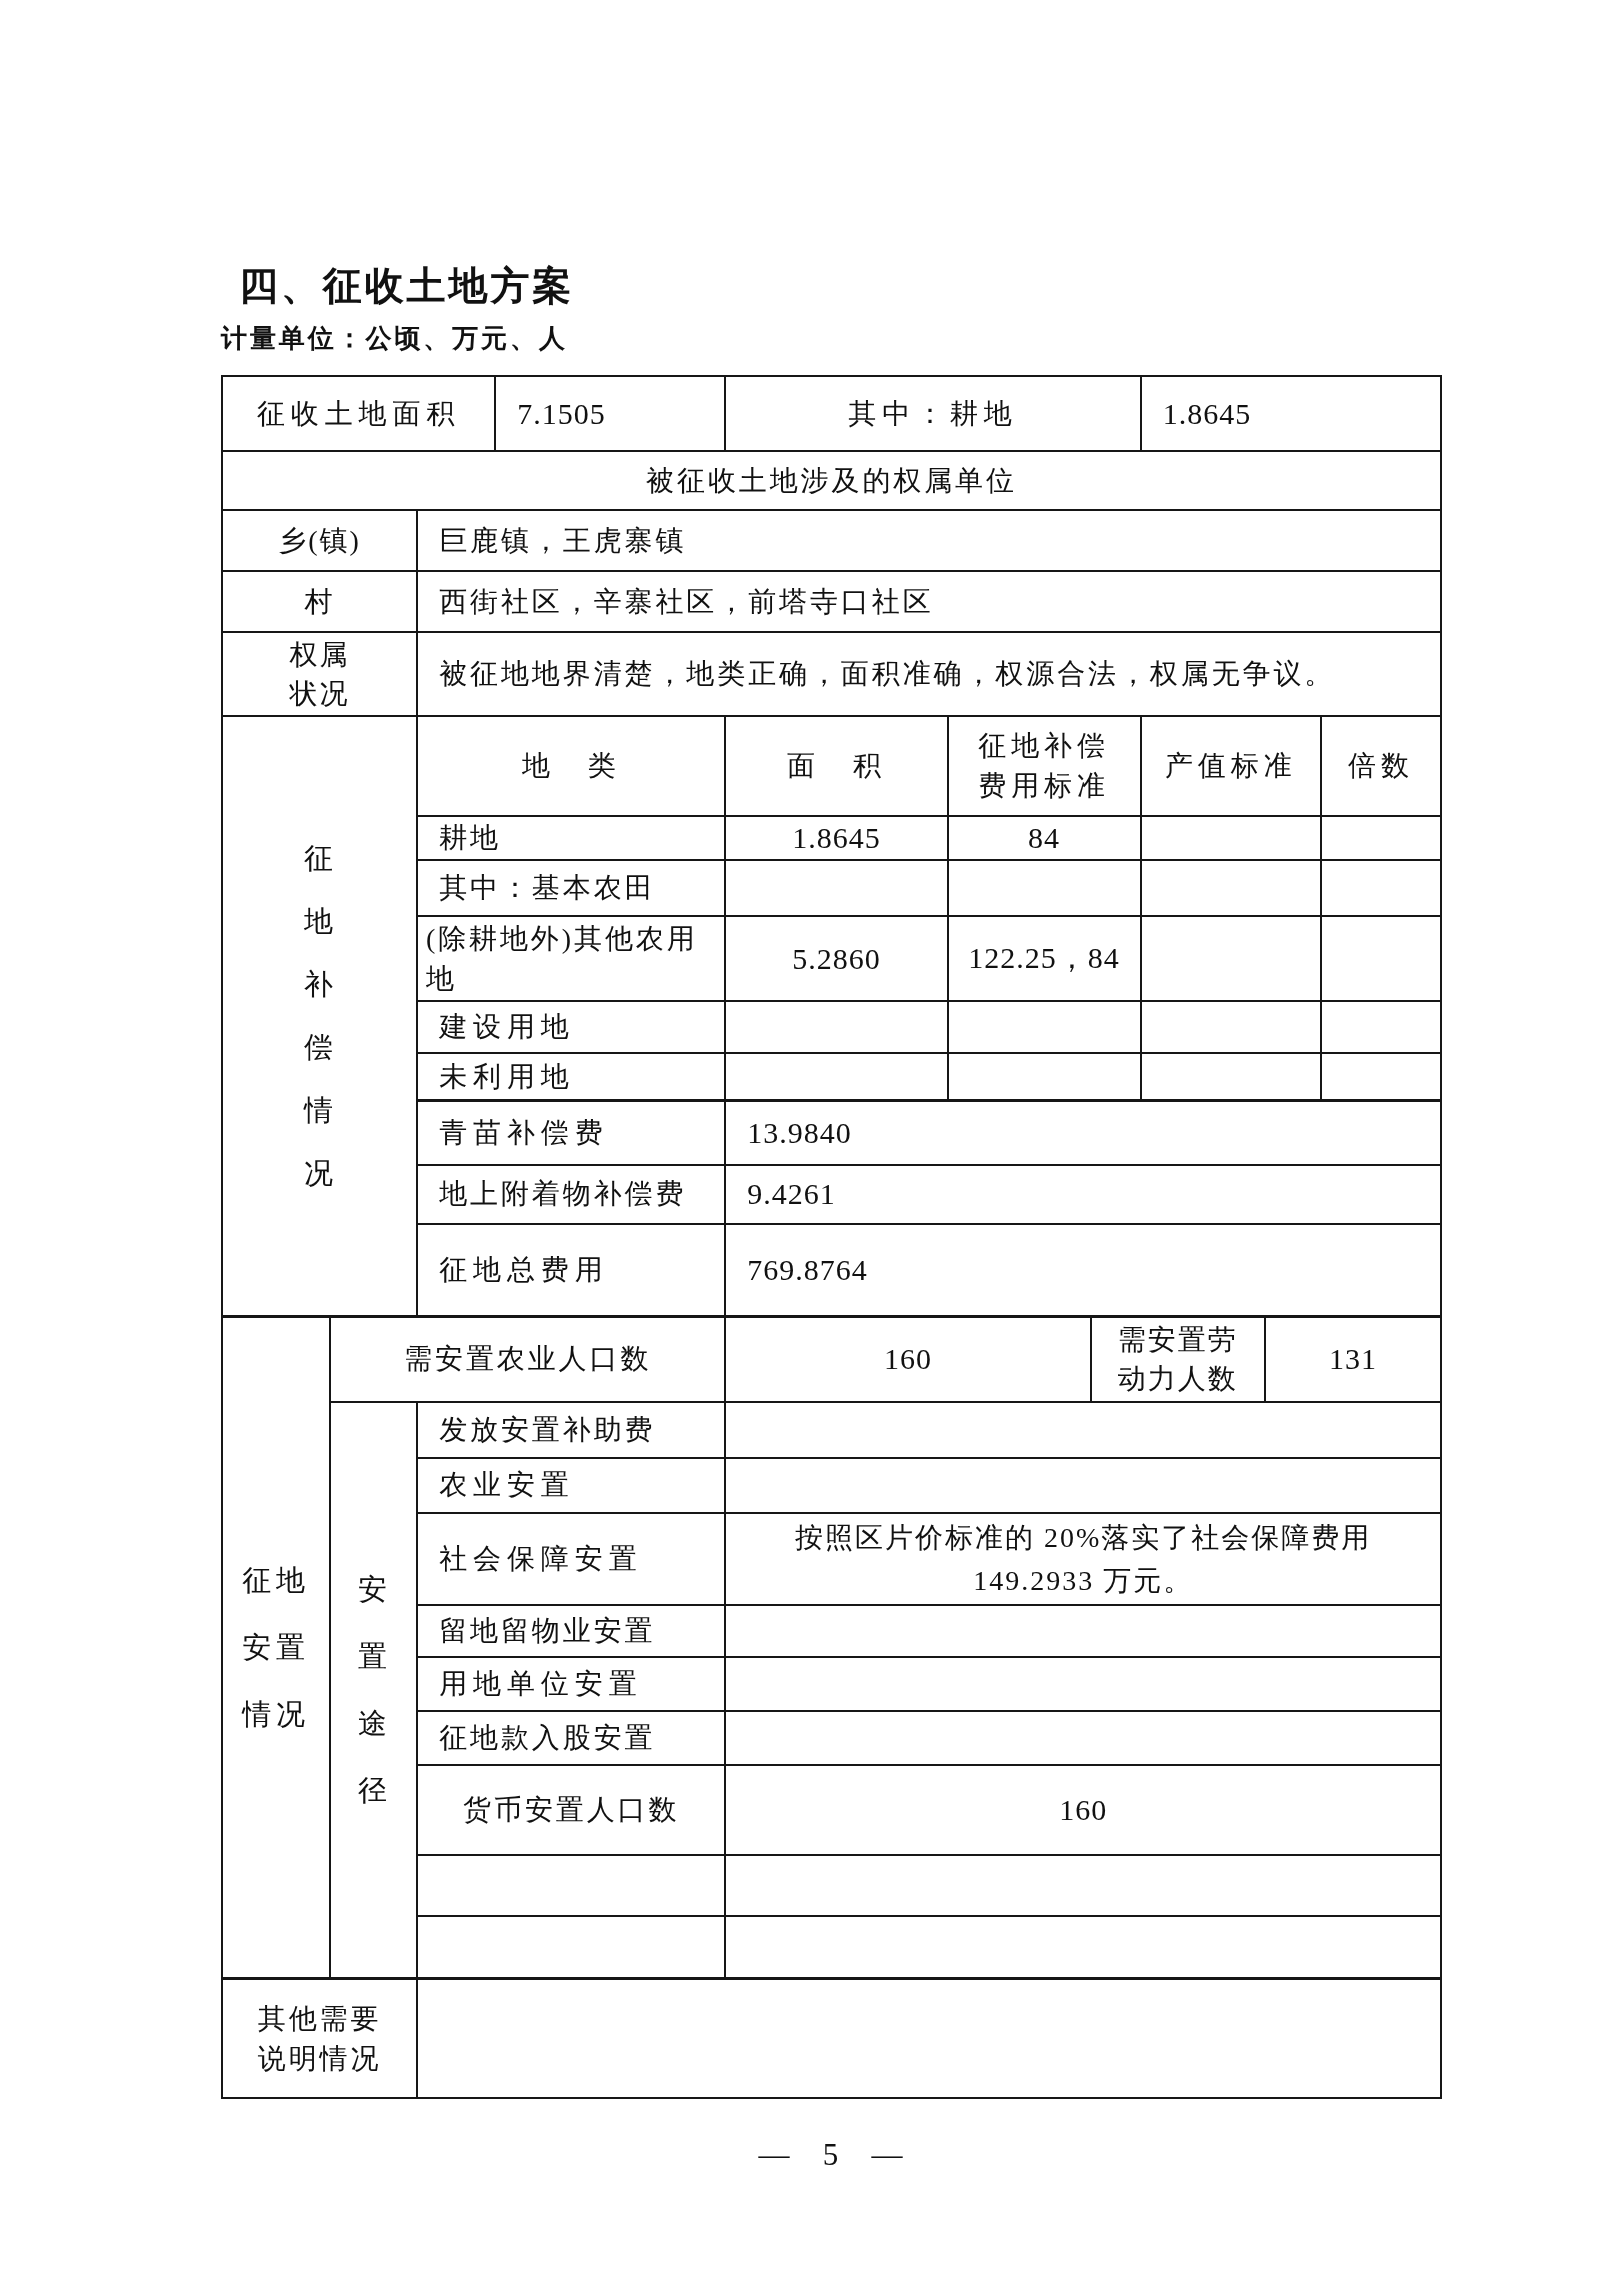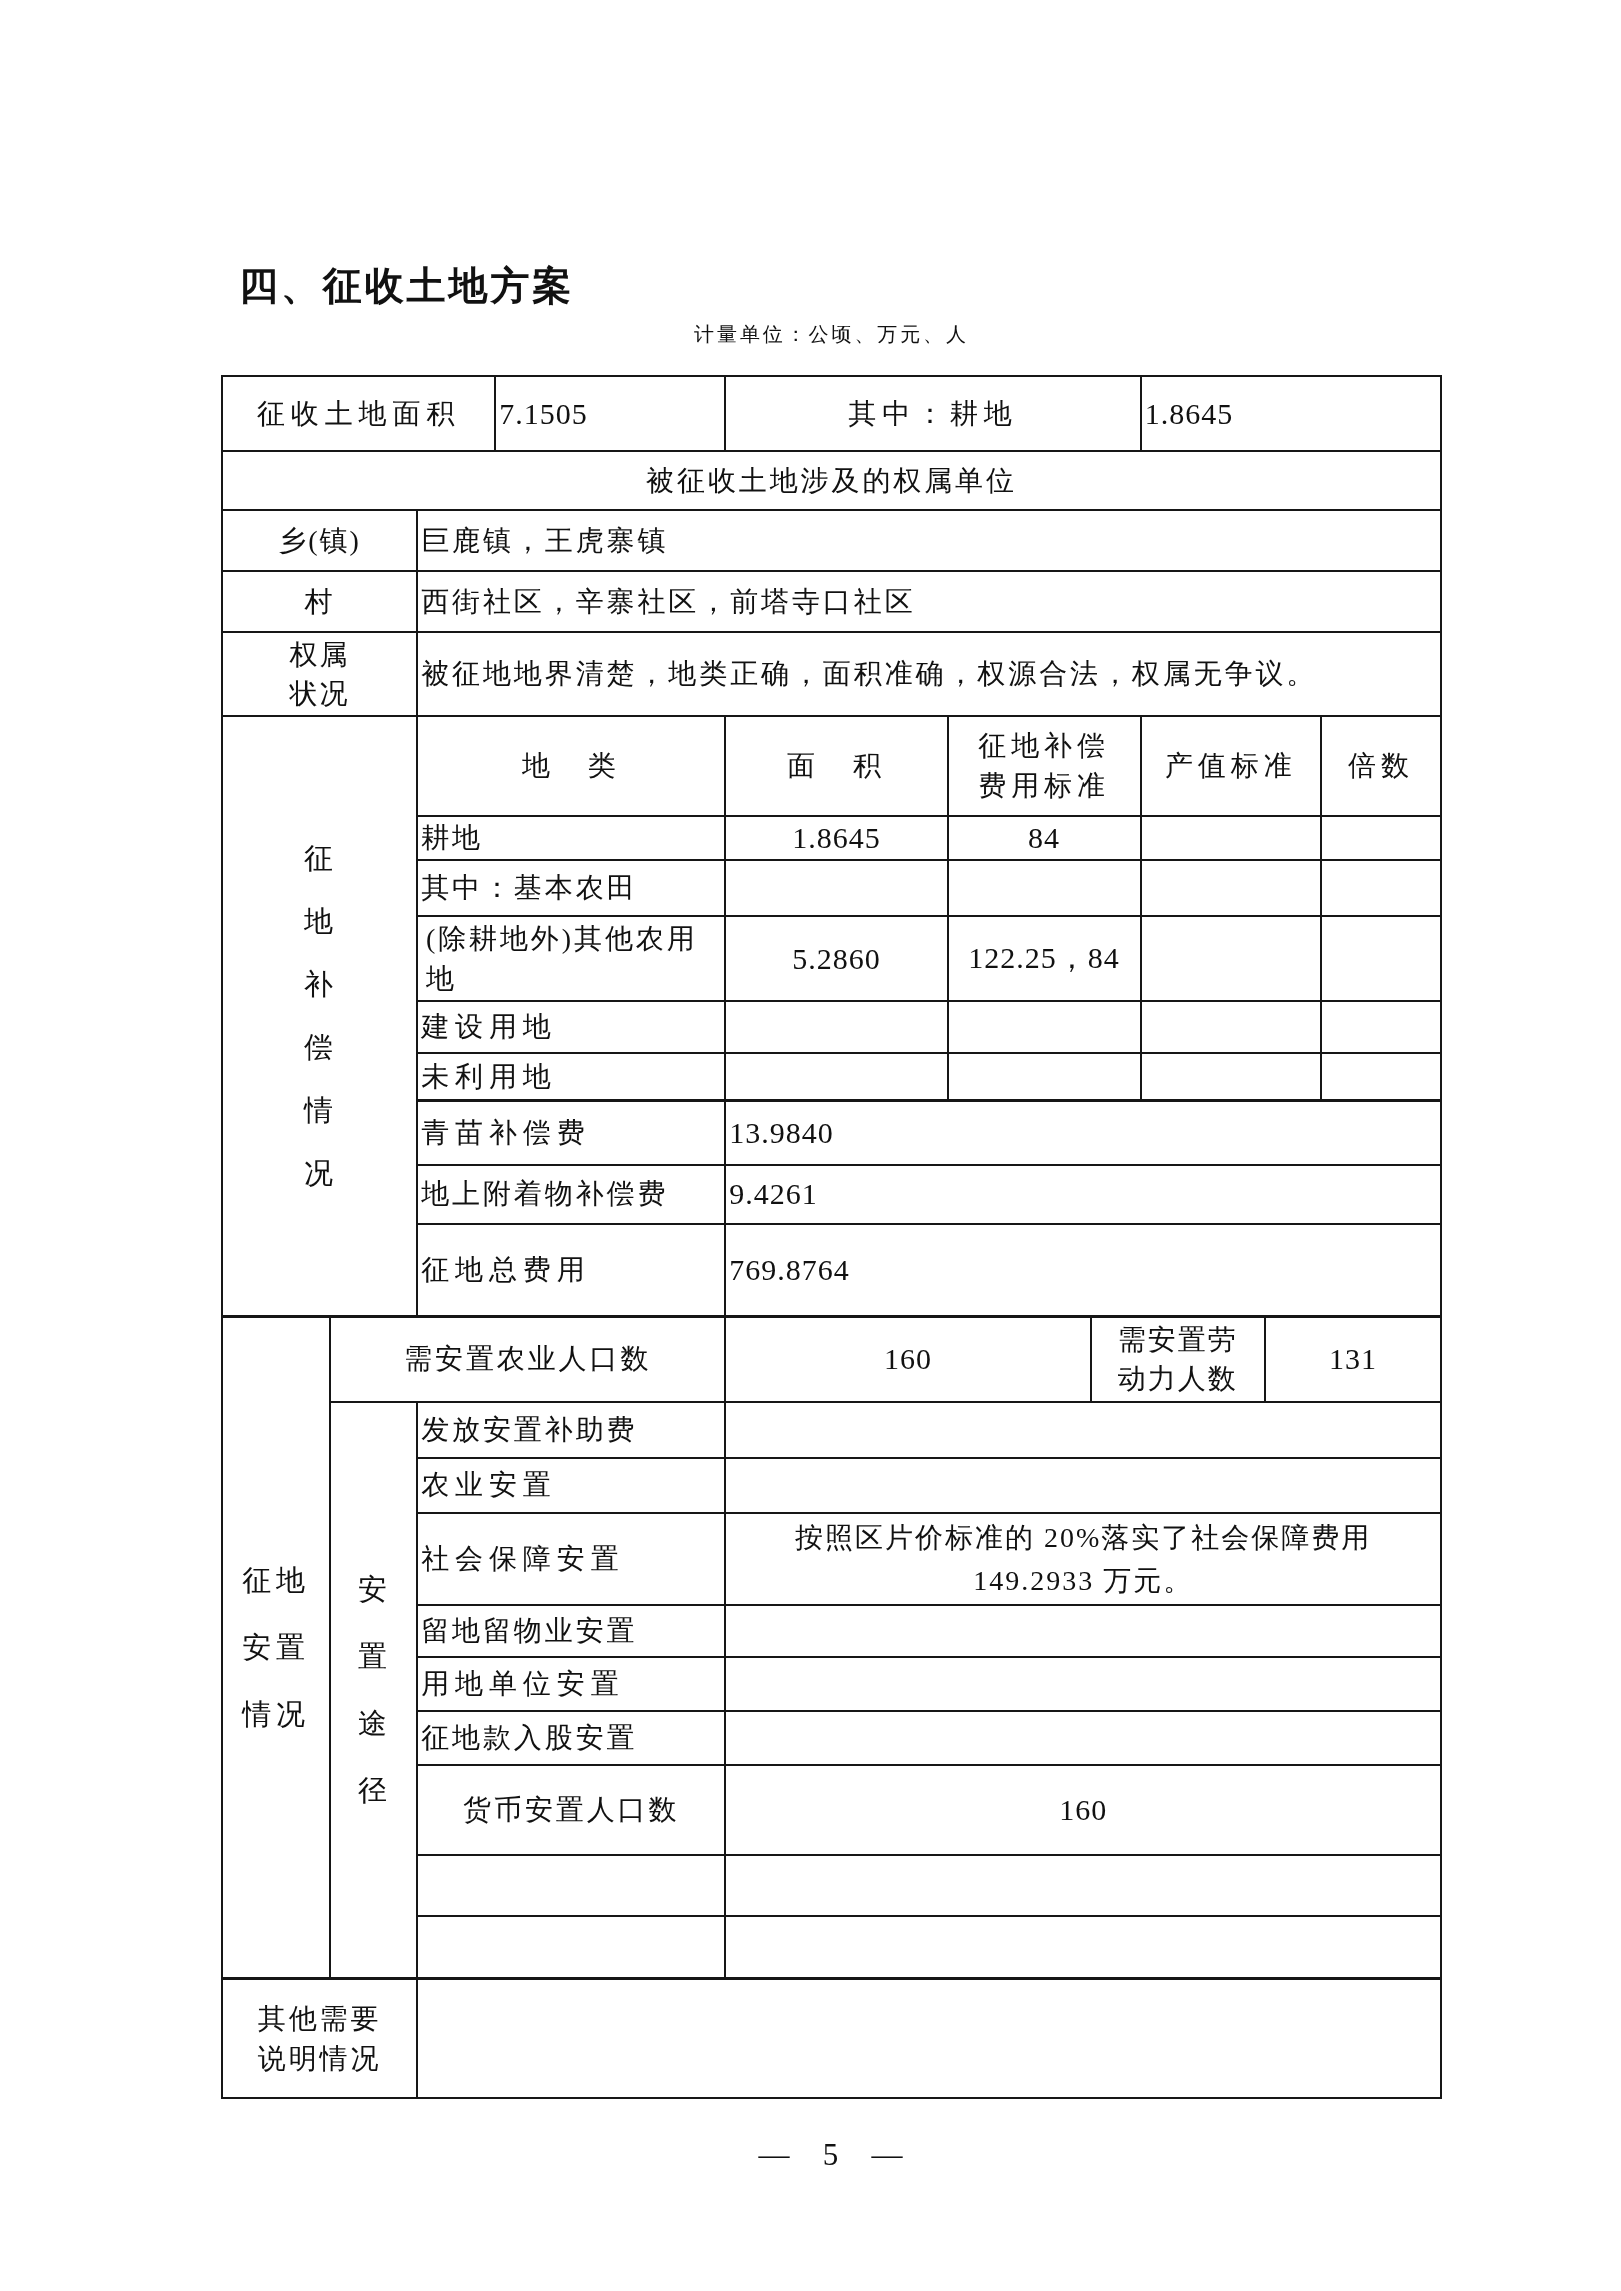--- a/index.html
+++ b/index.html
@@ -11,38 +11,38 @@
     color:#111;
     -webkit-font-smoothing:antialiased;
   }
   .doc-title{
     position:absolute;left:239px;top:233px;
     font-family:"DejaVu Sans","Liberation Sans",sans-serif;
     font-weight:700;font-size:39px;letter-spacing:2.9px;
   }
   .unit-note{
     position:absolute;left:221px;top:321px;width:1221px;
-    text-align:center;font-size:20px;letter-spacing:2.9px;
+    text-align:left;font-size:26px;letter-spacing:2.9px;font-weight:bold;
   }
   table.main{
     position:absolute;left:221px;top:375px;
     width:1221px;border-collapse:collapse;table-layout:fixed;
     border:2.9px solid #141414;
   }
   td,th{
     border:2px solid #161616;
     padding:2px 9.8px;
     font-size:28px;font-weight:normal;
     vertical-align:middle;
     white-space:pre-line;
     letter-spacing:2px;
     overflow:hidden;
   }
   .c{text-align:center;}
-  .l{text-align:left;padding-left:3px;}
+  .l{text-align:left;padding-left:21px;}
   .lbl{letter-spacing:5.9px;}
   .lbl2{letter-spacing:2.9px;}
   .num{font-size:30px;letter-spacing:1px;}
   .hdr{text-align:center;letter-spacing:4.9px;line-height:1.45;}
   .vlabel{
     text-align:center;padding:0;
     font-size:29px;letter-spacing:2px;
   }
   .vl-comp{line-height:63px;}
   .vl-res{line-height:67px;letter-spacing:4.9px;}

